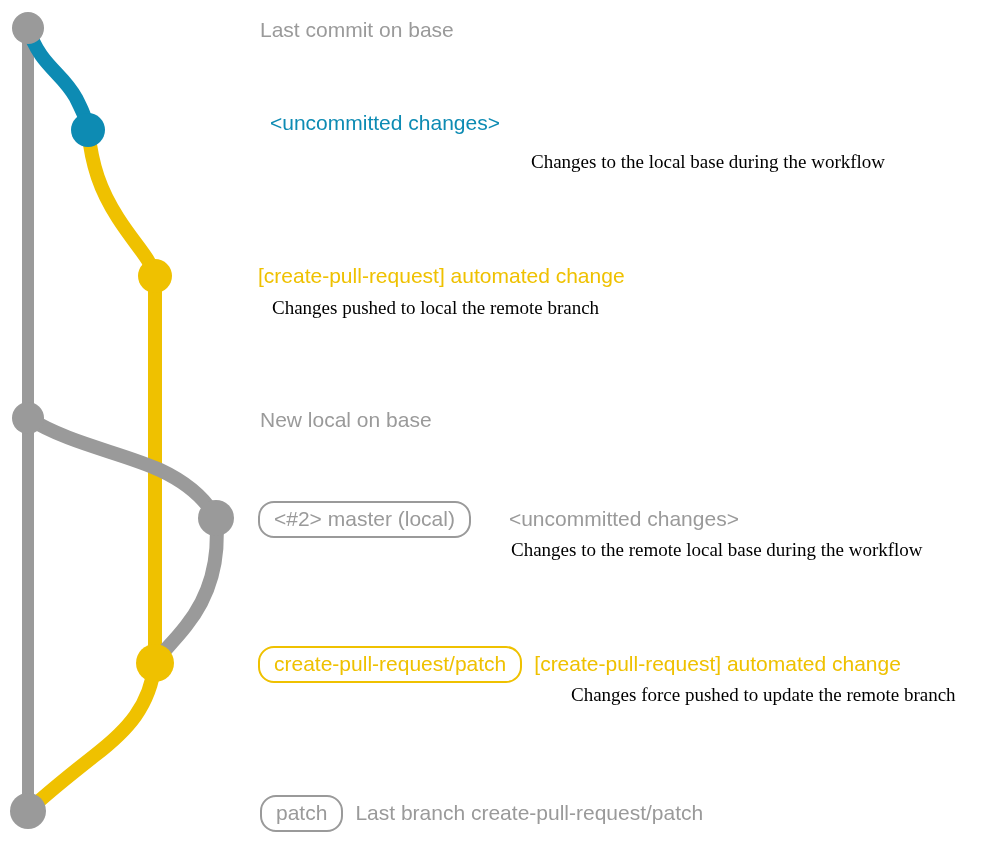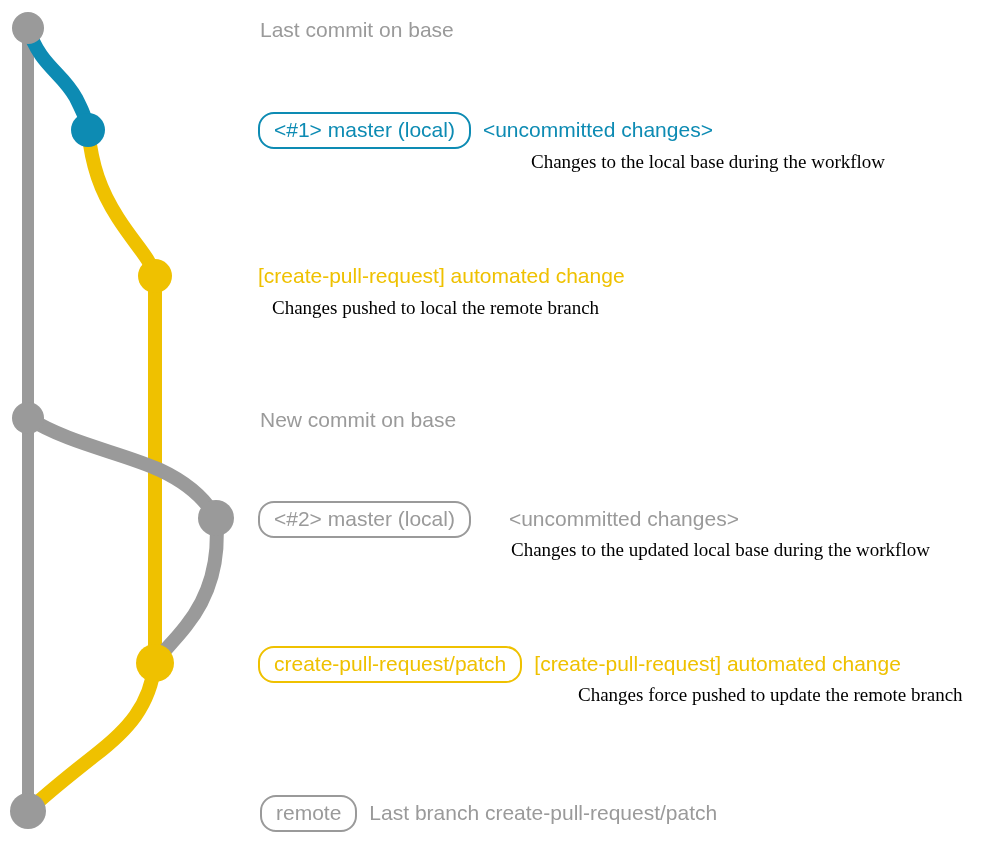--- a/index.html
+++ b/index.html
@@ -114,40 +114,39 @@
   <circle cx="216" cy="518" r="18" fill="#9a9a9a"></circle>
   <circle cx="155" cy="663" r="19" fill="#efc100"></circle>
   <circle cx="28" cy="811" r="18" fill="#9a9a9a"></circle>
 </svg>
 
 <div class="layer">
 
   <div class="headline gray" style="left:260px; top:19px;">Last commit on base</div>
 
   <div class="row" style="left:258px; top:112px;">
-    <span class="chip blue">&lt;#1&gt; master (local)</span>
     <span class="msg blue">&lt;uncommitted changes&gt;</span>
   </div>
   <div class="caption" style="left:531px; top:152px;">Changes to the local base during the workflow</div>
 
   <div class="headline yellow" style="left:258px; top:265px;">[create-pull-request] automated change</div>
   <div class="caption" style="left:272px; top:298px;">Changes pushed to local the remote branch</div>
 
-  <div class="headline gray" style="left:260px; top:409px;">New commit on base</div>
+  <div class="headline gray" style="left:260px; top:409px;">New local on base</div>
 
   <div class="row" style="left:258px; top:501px;gap:26px;">
     <span class="chip gray">&lt;#2&gt; master (local)</span>
     <span class="msg gray">&lt;uncommitted changes&gt;</span>
   </div>
-  <div class="caption" style="left:511px; top:540px;">Changes to the updated local base during the workflow</div>
+  <div class="caption" style="left:511px; top:540px;">Changes to the remote local base during the workflow</div>
 
   <div class="row" style="left:258px; top:646px;">
     <span class="chip yellow">create-pull-request/patch</span>
     <span class="msg yellow">[create-pull-request] automated change</span>
   </div>
-  <div class="caption" style="left:571px; top:685px;margin-left:7px;">Changes force pushed to update the remote branch</div>
+  <div class="caption" style="left:571px; top:685px;">Changes force pushed to update the remote branch</div>
 
   <div class="row" style="left:260px; top:795px;">
-    <span class="chip gray">remote</span>
+    <span class="chip gray">patch</span>
     <span class="msg gray">Last branch create-pull-request/patch</span>
   </div>
 
 </div>
 
 </body></html>

